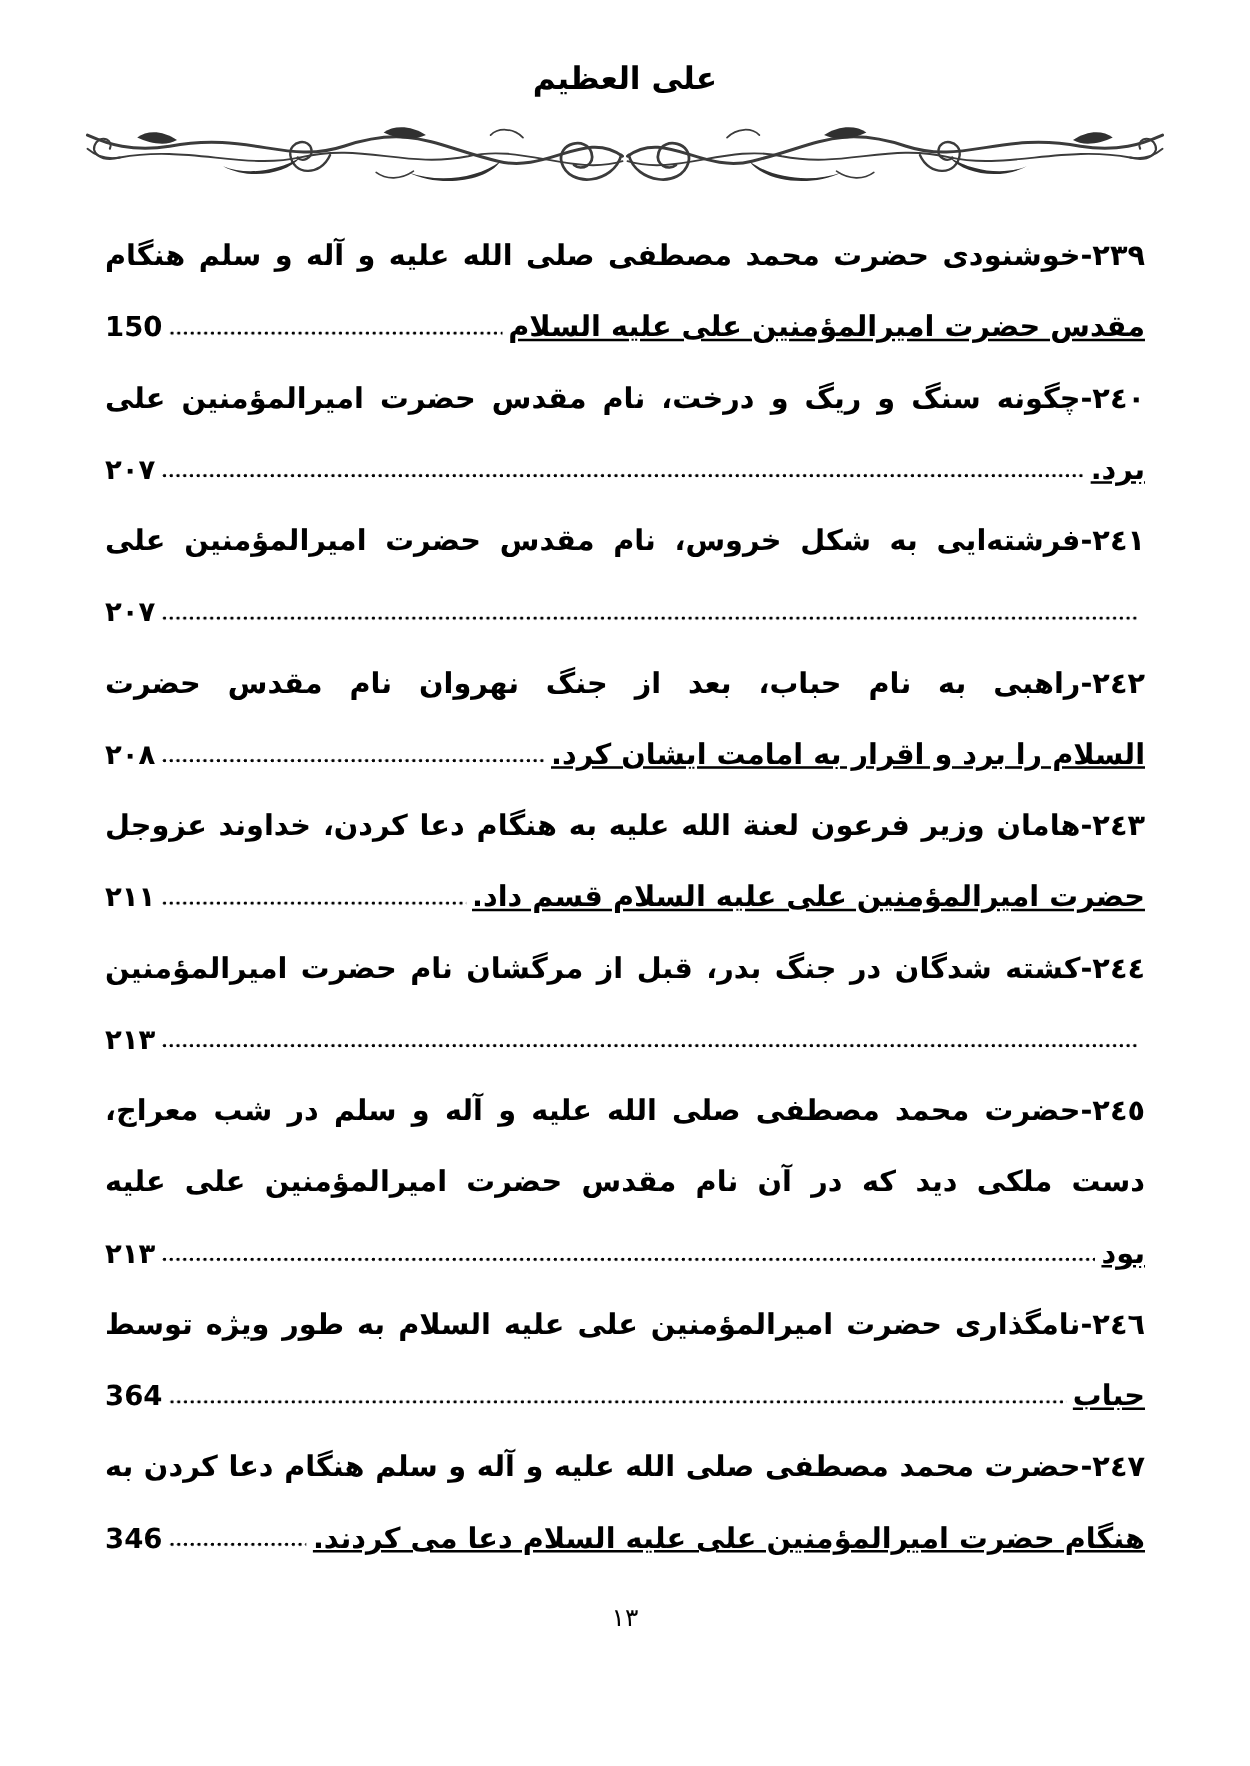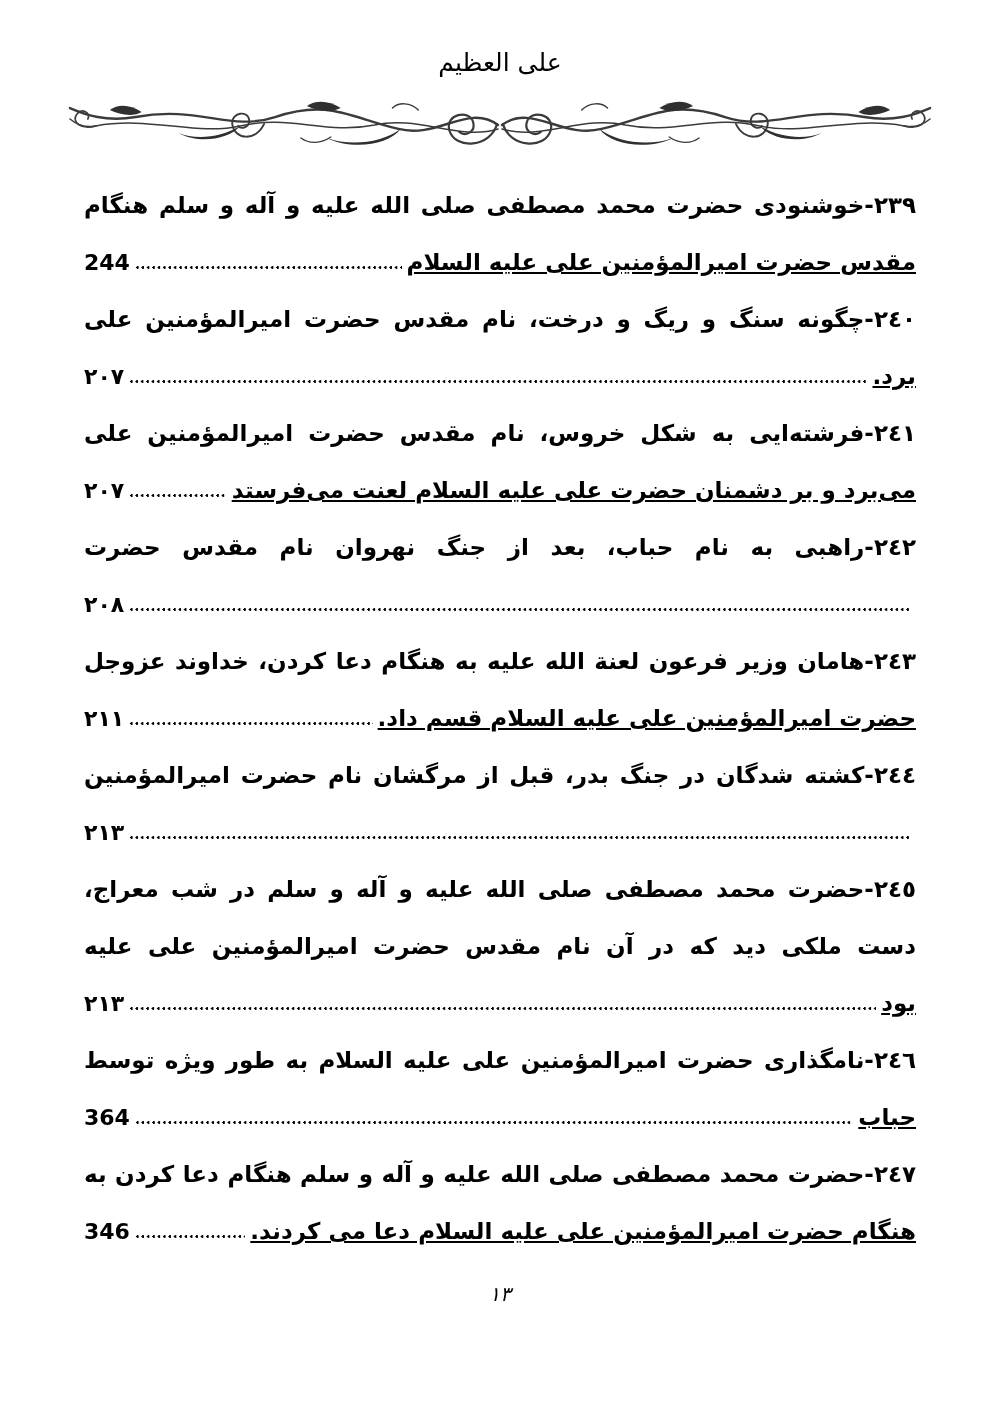--- a/index.html
+++ b/index.html
@@ -3,21 +3,21 @@
 <meta charset="utf-8">
 <style>
   html,body { margin:0; padding:0; background:#ffffff; }
   .page {
     width:1000px; height:1413px; margin:0 auto; background:#ffffff;
     font-family:"DejaVu Sans", sans-serif; color:#000;
     box-sizing:border-box; overflow:hidden; position:relative;
   }
   .title {
     padding-top:48px; text-align:center;
-    font-size:25px; font-weight:normal; direction:rtl;
+    font-size:25px; font-weight:bold; direction:rtl;
   }
   .ornament { display:block; margin:10px auto 0 auto; }
   .toc {
     direction:rtl; padding:24px 84px 0 84px;
     font-size:23px; font-weight:bold;
   }
   .jline {
     text-align:justify; text-align-last:justify;
     height:57px; line-height:57px; overflow:hidden;
   }
@@ -26,21 +26,21 @@
     height:57px; line-height:57px;
   }
   .ltext { white-space:nowrap; flex:0 0 auto;text-decoration:underline; }
   .leader {
     flex:1 1 auto; height:5px; margin:0 5px;
     background-image:radial-gradient(circle at 2.5px 2.5px, #000 1.15px, rgba(0,0,0,0) 1.5px);
     background-size:5.4px 5px; background-repeat:repeat-x; background-position:left bottom;
   }
   .pnum { white-space:nowrap; flex:0 0 auto; font-size:22px; }
   .footer {
-    text-align:center; font-size:20px; margin-top:22px; direction:rtl;font-style:italic;
+    text-align:center; font-size:20px; margin-top:22px; direction:rtl;
   }
 </style>
 </head>
 <body>
 
 <div class="page">
 
   <div class="title">علی العظیم</div>
 
   <svg class="ornament" width="876" height="66" viewBox="0 0 880 66" aria-hidden="true">
@@ -61,51 +61,51 @@
   </svg>
 
   <div class="toc">
   <div class="entry">
     <div class="full-lines">
           <div class="jline">٢٣٩-خوشنودی حضرت محمد مصطفی صلی الله علیه و آله و سلم هنگام شنیدن نام</div>
         </div>
     <div class="lline">
       <span class="ltext">مقدس حضرت امیرالمؤمنین علی علیه السلام</span>
       <span class="leader"></span>
-      <span class="pnum">244</span>
+      <span class="pnum">150</span>
     </div>
   </div>
 
   <div class="entry">
     <div class="full-lines">
           <div class="jline">٢٤٠-چگونه سنگ و ریگ و درخت، نام مقدس حضرت امیرالمؤمنین علی علیه السلام را</div>
         </div>
     <div class="lline">
       <span class="ltext">برد.</span>
       <span class="leader"></span>
       <span class="pnum">٢٠٧</span>
     </div>
   </div>
 
   <div class="entry">
     <div class="full-lines">
           <div class="jline">٢٤١-فرشته‌ایی به شکل خروس، نام مقدس حضرت امیرالمؤمنین علی علیه السلام را</div>
         </div>
     <div class="lline">
-      <span class="ltext">می‌برد و بر دشمنان حضرت علی علیه السلام لعنت می‌فرستد</span>
       <span class="leader"></span>
       <span class="pnum">٢٠٧</span>
     </div>
   </div>
 
   <div class="entry">
     <div class="full-lines">
           <div class="jline">٢٤٢-راهبی به نام حباب، بعد از جنگ نهروان نام مقدس حضرت امیرالمؤمنین علی علیه</div>
         </div>
     <div class="lline">
+      <span class="ltext">السلام را برد و اقرار به امامت ایشان کرد.</span>
       <span class="leader"></span>
       <span class="pnum">٢٠٨</span>
     </div>
   </div>
 
   <div class="entry">
     <div class="full-lines">
           <div class="jline">٢٤٣-هامان وزیر فرعون لعنة الله علیه به هنگام دعا کردن، خداوند عزوجل را به نام مقدس</div>
         </div>
     <div class="lline">

